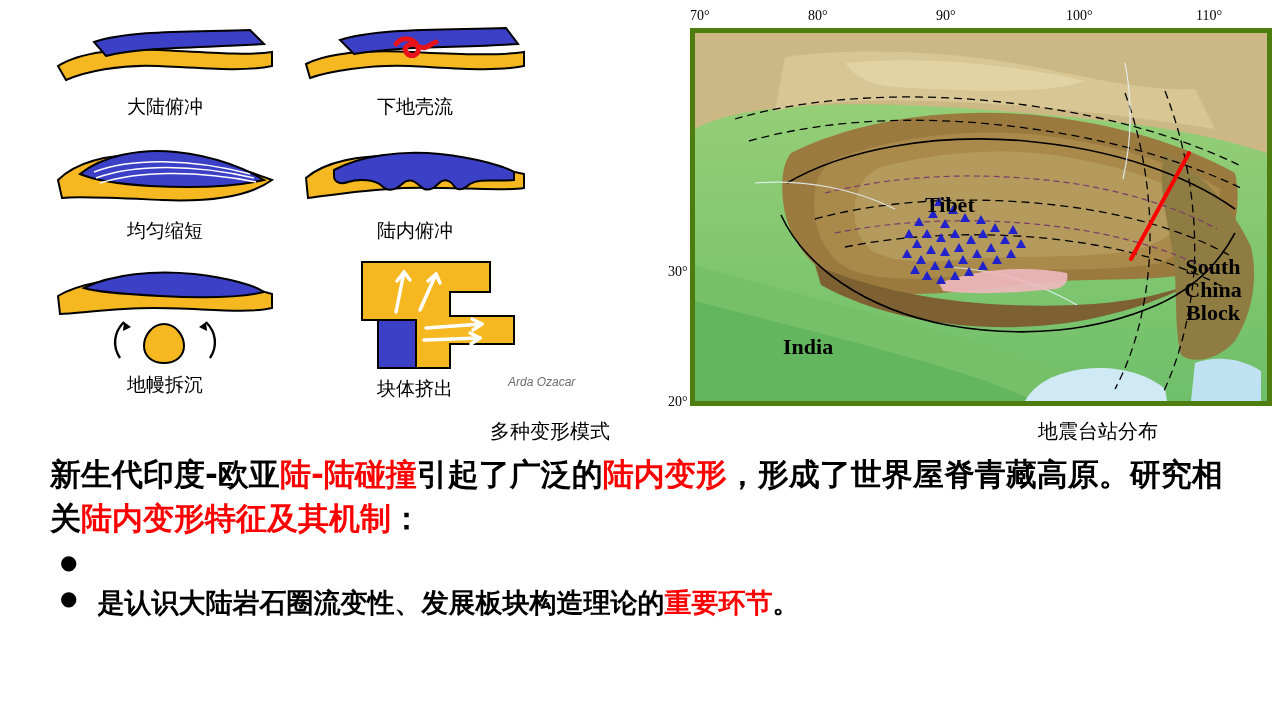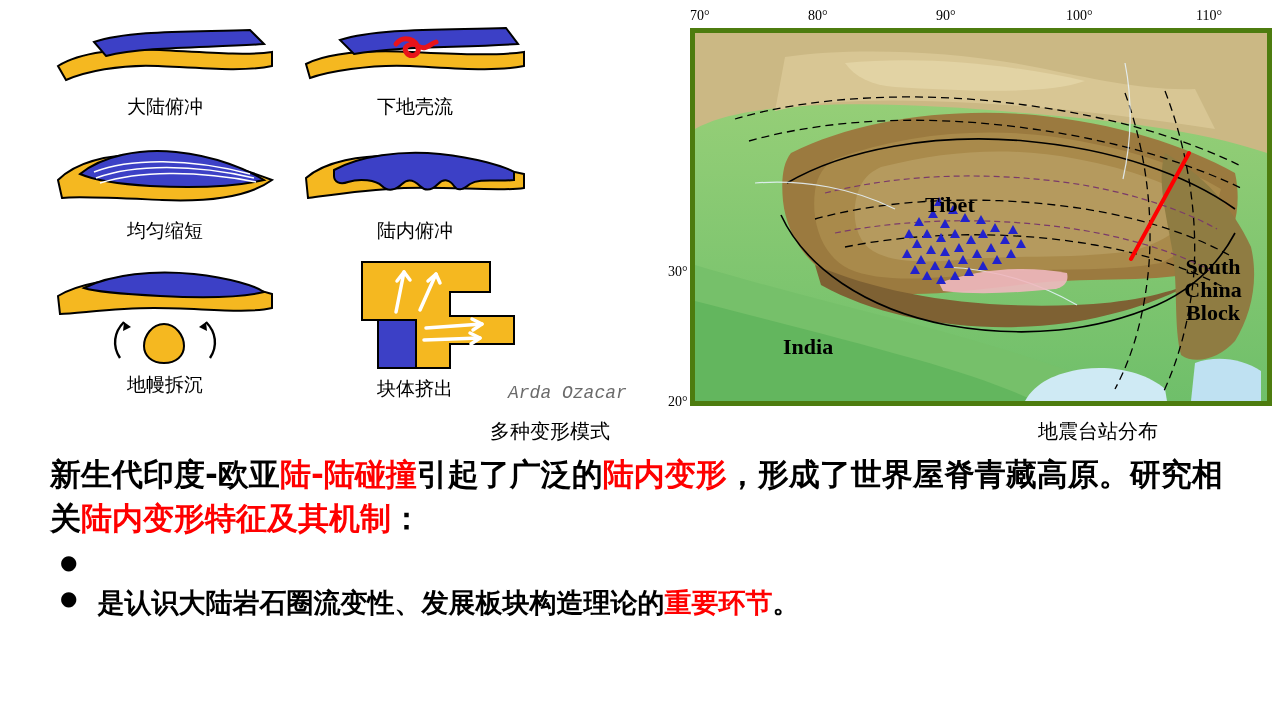--- a/index.html
+++ b/index.html
@@ -33,25 +33,24 @@
     font-family: "DejaVu Sans", sans-serif;
     color: #000000;
     white-space: nowrap;
   }
   .svg-holder { display: block; }
 
   #credit {
     position: absolute;
     left: 508px;
     top: 375px;
-    font-family: Liberation Mono, monospace;
+    font-family: Liberation Sans, sans-serif;
     font-style: italic;
-    font-size: 18px;
+    font-size: 12px;
     color: #6b6b6b;
-    margin-top: 8px;
   }
   #diagram-label {
     position: absolute;
     left: 490px;
     top: 418px;
     font-size: 20px;
     font-family: "DejaVu Sans", sans-serif;
   }
 
   

